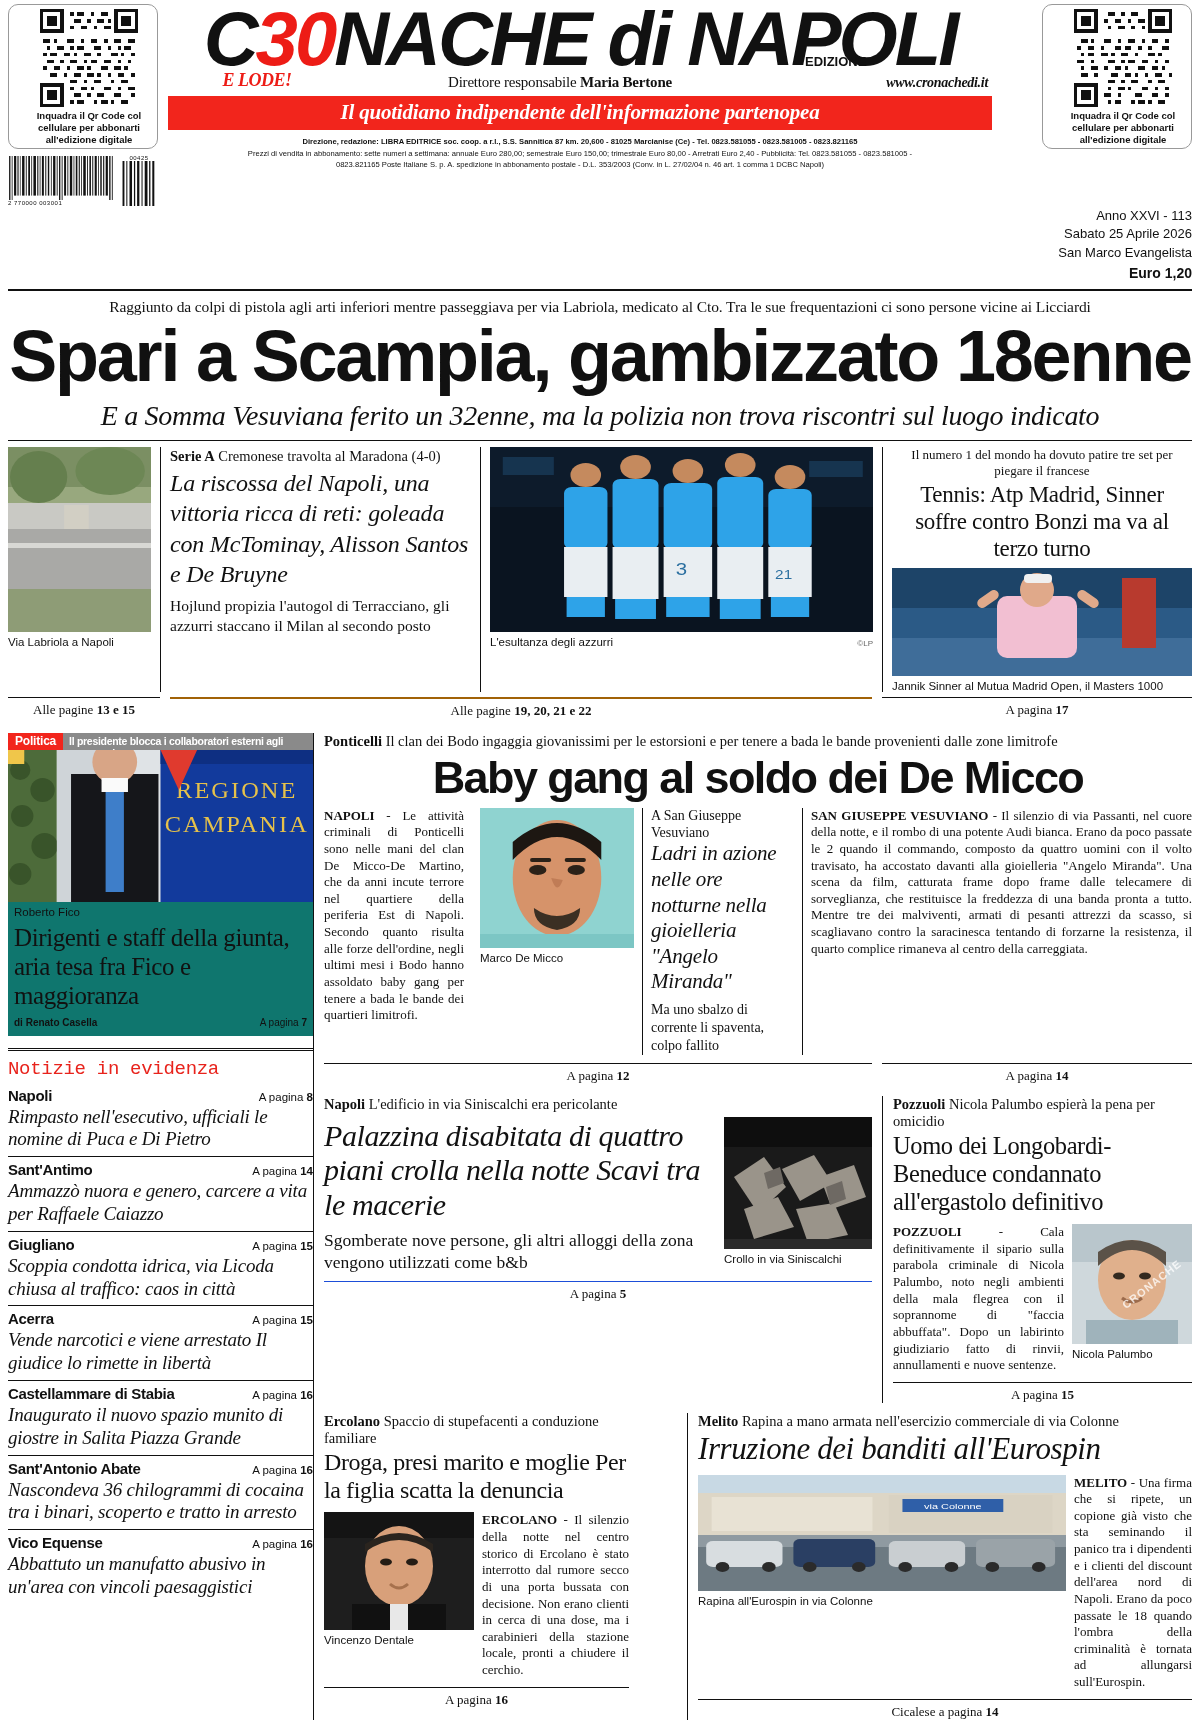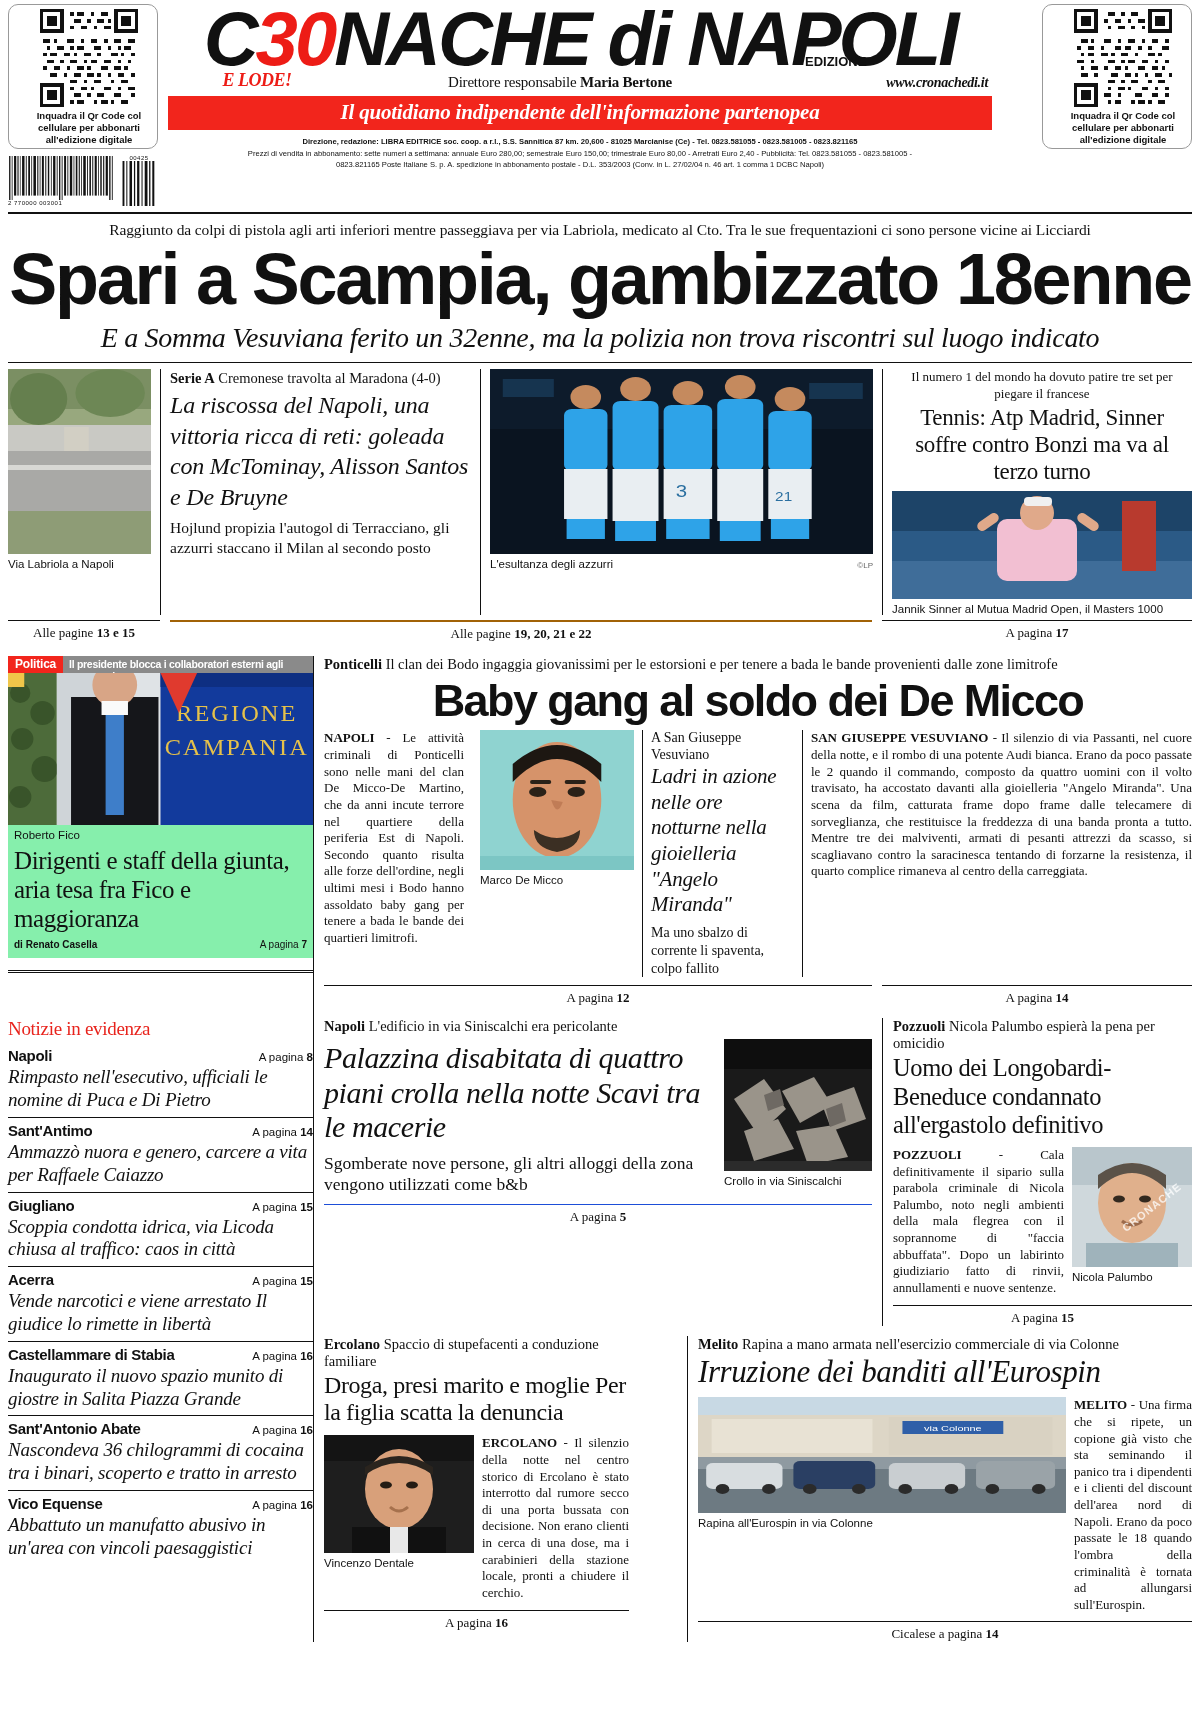--- a/index.html
+++ b/index.html
@@ -130,35 +130,35 @@
 
   .politica-bar { display:flex; align-items:stretch; height:17px; }
   .politica-tag {
     background:#f2251c; color:#fff; font-family:"Liberation Sans", sans-serif;
     font-weight:bold; font-size:12px; padding:1px 7px 0; letter-spacing:-0.2px;
   }
   .politica-text {
     background:#8a8a8a; color:#fff; font-family:"Liberation Sans", sans-serif;
     font-weight:bold; font-size:10.5px; padding:2px 6px 0; flex:1; letter-spacing:-0.3px;
   }
-  .fico-card { background:#86efac; padding:0 0 8px; }
+  .fico-card { background:#0f766e; padding:0 0 8px; }
   .fico-cap { font-family:"Liberation Sans", sans-serif; font-size:11.5px; padding:4px 6px 0; }
   .fico-title { font-size:25px; line-height:1.15; padding:6px 6px 0; letter-spacing:-0.4px; }
   .fico-foot {
     display:flex; justify-content:space-between; font-family:"Liberation Sans", sans-serif;
     font-size:10px; font-weight:bold; padding:6px 6px 0;
   }
   .fico-foot .pg { font-weight:normal; }
   .fico-foot .pg b { font-weight:bold; }
 
   .dbl-rule { border-top:1px solid #111; border-bottom:1px solid #111; height:3px; margin:12px 0 0; }
 
   .evidenza-h {
-    color:#e8231c; font-family:Liberation Serif, serif;
-    font-size:19px; font-weight:normal; padding:7px 0 3px; letter-spacing:-0.3px;margin-top:38px;
+    color:#e8231c; font-family:Liberation Mono, monospace;
+    font-size:19px; font-weight:normal; padding:7px 0 3px; letter-spacing:-0.3px;
   }
   .ev-item { padding:4px 0 5px; border-bottom:1px solid #111; }
   .ev-item:last-child { border-bottom:none; }
   .ev-top { display:flex; justify-content:space-between; align-items:baseline; }
   .ev-city { font-family:"Liberation Sans", sans-serif; font-weight:bold; font-size:15px; letter-spacing:-0.3px; }
   .ev-pg { font-family:"Liberation Sans", sans-serif; font-size:11.5px; }
   .ev-pg b { font-weight:bold; }
   .ev-txt { font-style:italic; font-size:19px; line-height:1.2; margin-top:2px; letter-spacing:-0.2px; }
 
   
@@ -507,20 +507,26 @@
             <rect x="10" y="27" width="1" height="1"></rect>
               <rect x="12" y="27" width="2" height="1"></rect>
               <rect x="17" y="27" width="1" height="1"></rect>
               <rect x="19" y="27" width="2" height="1"></rect>
             <rect x="22" y="27" width="1" height="1"></rect>
               <rect x="25" y="27" width="2" height="1"></rect>
           </g>
         </svg>
         <div class="qr-cap">Inquadra il Qr Code col cellulare per abbonarti all'edizione digitale</div>
       </div>
+      <div class="issue-info">
+        <div>Anno XXVI - 113</div>
+        <div>Sabato 25 Aprile 2026</div>
+        <div>San Marco Evangelista</div>
+        <div class="price">Euro 1,20</div>
+      </div>
     </div>
   </div>
 
   <div class="rule-thick"></div>
 
   <div>
     <div class="lead-kicker">Raggiunto da colpi di pistola agli arti inferiori mentre passeggiava per via Labriola, medicato al Cto. Tra le sue frequentazioni ci sono persone vicine ai Licciardi</div>
     <div class="lead-title">Spari a Scampia, gambizzato 18enne</div>
     <div class="lead-sub">E a Somma Vesuviana ferito un 32enne, ma la polizia non trova riscontri sul luogo indicato</div>
   </div>

